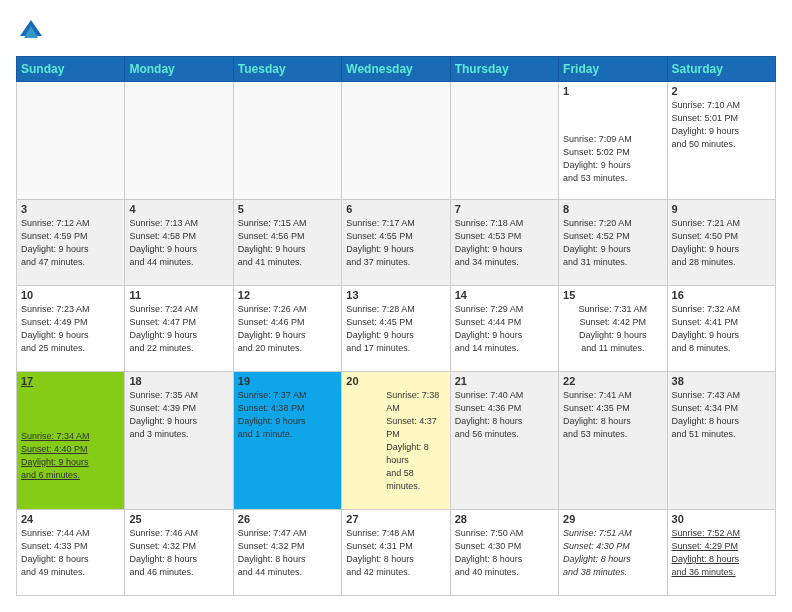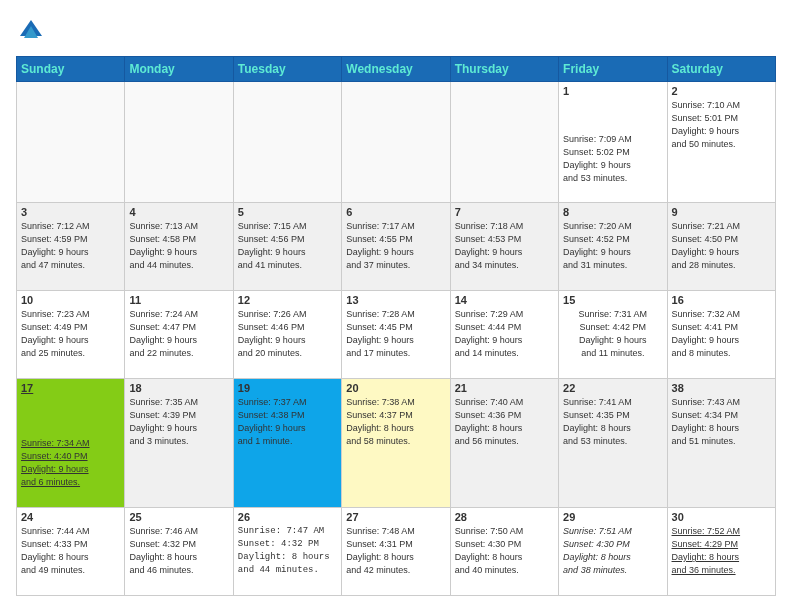--- a/index.html
+++ b/index.html
@@ -272,21 +272,21 @@
           </td>
           <td style="background: #0ea5e9;">
             <span class="day-number">19</span>
             <div class="day-info" style="white-space: pre-line;">Sunrise: 7:37 AM
 Sunset: 4:38 PM
 Daylight: 9 hours
 and 1 minute.</div>
           </td>
           <td style="background: #fef9c3;">
             <span class="day-number">20</span>
-            <div class="day-info" style="white-space: pre-line;">Sunrise: 7:38 AM
+            <div class="day-info" style="white-space: pre-line; margin-left: 40px;">Sunrise: 7:38 AM
 Sunset: 4:37 PM
 Daylight: 8 hours
 and 58 minutes.</div>
           </td>
           <td style="background: rgb(240, 240, 240);">
             <span class="day-number">21</span>
             <div class="day-info" style="white-space: pre-line;">Sunrise: 7:40 AM
 Sunset: 4:36 PM
 Daylight: 8 hours
 and 56 minutes.</div>
@@ -316,21 +316,21 @@
           </td>
           <td>
             <span class="day-number">25</span>
             <div class="day-info" style="white-space: pre-line;">Sunrise: 7:46 AM
 Sunset: 4:32 PM
 Daylight: 8 hours
 and 46 minutes.</div>
           </td>
           <td>
             <span class="day-number">26</span>
-            <div class="day-info" style="white-space: pre-line; font-family: Liberation Mono, monospace;">Sunrise: 7:47 AM
+            <div class="day-info" style="white-space: pre-line;">Sunrise: 7:47 AM
 Sunset: 4:32 PM
 Daylight: 8 hours
 and 44 minutes.</div>
           </td>
           <td>
             <span class="day-number">27</span>
             <div class="day-info" style="white-space: pre-line;">Sunrise: 7:48 AM
 Sunset: 4:31 PM
 Daylight: 8 hours
 and 42 minutes.</div>

